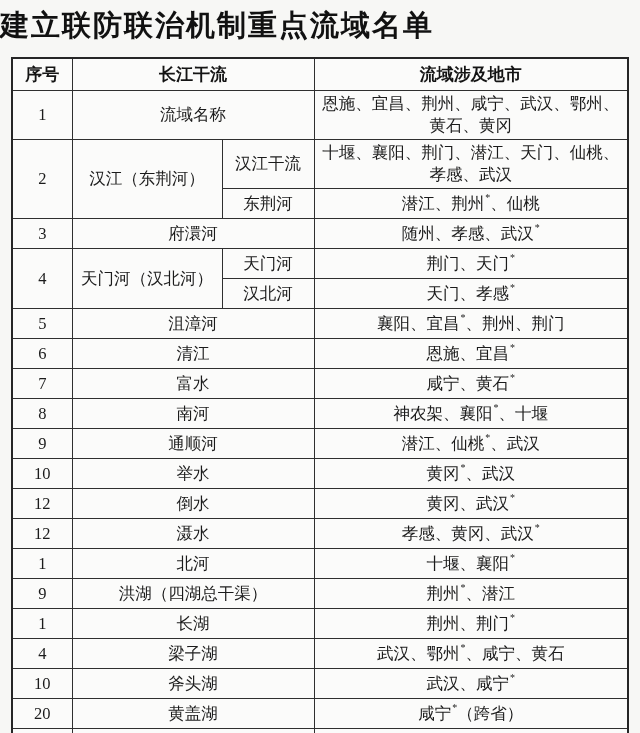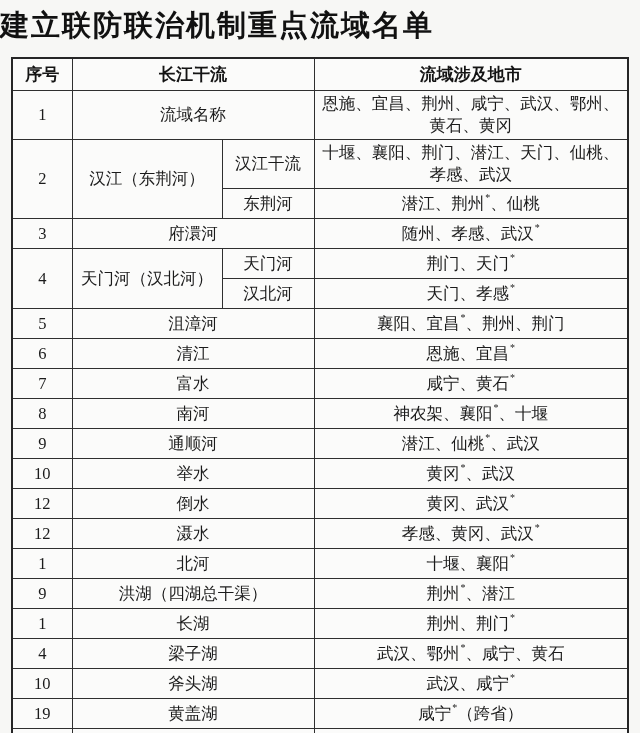--- a/index.html
+++ b/index.html
@@ -170,21 +170,21 @@
         <td>4</td>
         <td colspan="2">梁子湖</td>
         <td class="cities-cell"><span>武汉</span>、<span>鄂州</span><sup class="star">*</sup>、<span>咸宁</span>、<span>黄石</span></td>
       </tr>
       <tr>
         <td>10</td>
         <td colspan="2">斧头湖</td>
         <td class="cities-cell"><span>武汉</span>、<span>咸宁</span><sup class="star">*</sup></td>
       </tr>
       <tr>
-        <td>19</td>
+        <td>20</td>
         <td colspan="2">黄盖湖</td>
         <td class="cities-cell"><span>咸宁</span><sup class="star">*</sup><span>（跨省）</span></td>
       </tr>
       <tr>
         <td>19</td>
         <td colspan="2">龙感湖</td>
         <td class="cities-cell"><sup class="star">*</sup></td>
       </tr>
     </tbody>
 </table>

